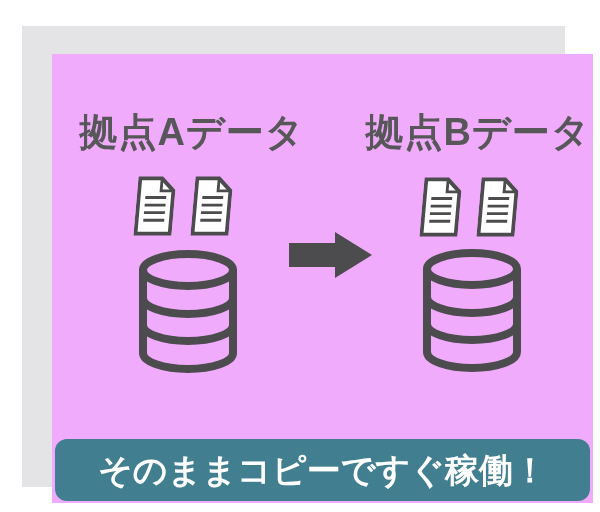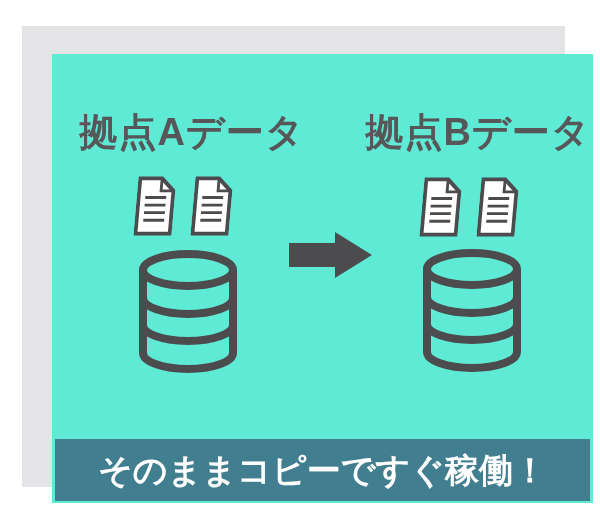--- a/index.html
+++ b/index.html
@@ -11,21 +11,21 @@
   .stage { position: relative; width: 600px; height: 512px; }
 
   .back-card {
     position: absolute; left: 22px; top: 26px;
     width: 543px; height: 461px;
     background: #e4e4e6;
   }
   .front-card {
     position: absolute; left: 52px; top: 54px;
     width: 541px; height: 449px;
-    background: #5eead4;
+    background: #f0abfc;
   }
 
   .site-label {
     position: absolute; top: 56px;
     font-size: 38px; font-weight: 700; color: #57575a;
     text-align: center; letter-spacing: 1px; white-space: nowrap;
     line-height: 1.2;
   }
   .label-a { left: 0; width: 280px; }
   .label-b { left: 286px; width: 280px; }
@@ -37,21 +37,21 @@
 
   .db-icon { position: absolute; }
   .db-a { left: 86px; top: 195px; }
   .db-b { left: 370px; top: 194px; }
 
   .arrow-icon { position: absolute; left: 237px; top: 177px; }
 
   .banner {
     position: absolute; left: 3px; right: 3px; bottom: 2px; height: 62px;
     background: #407e90;
-    display: flex; align-items: center; justify-content: center;
+    display: flex; align-items: center; justify-content: center; border-radius: 12px;
   }
   .banner-text {
     color: #ffffff; font-size: 34px; font-weight: 700;
     white-space: nowrap; line-height: 1;
   }
 </style>
 </head>
 <body>
 
 <div class="stage">

